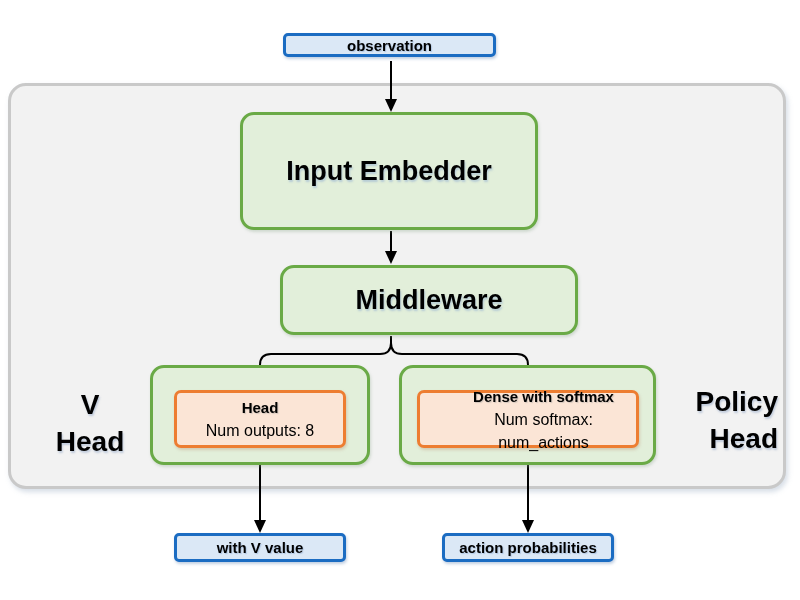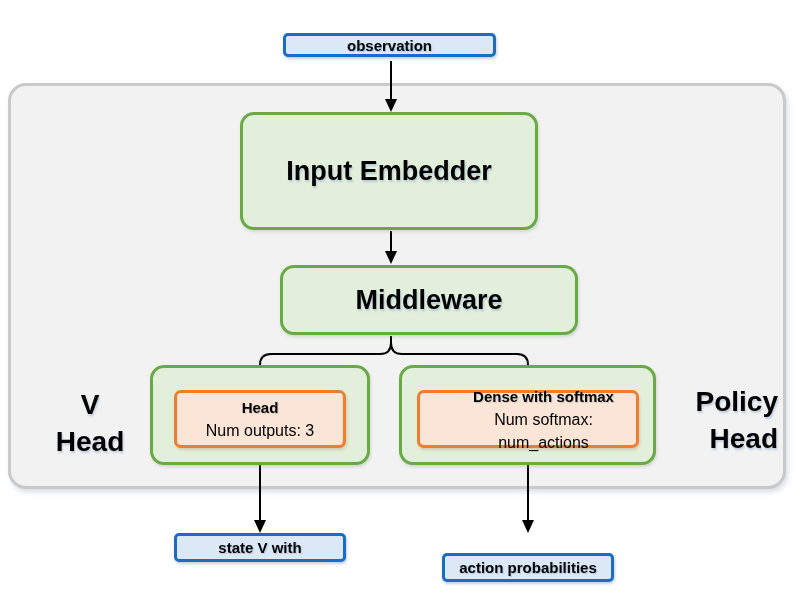--- a/index.html
+++ b/index.html
@@ -81,37 +81,37 @@
     <span>Input Embedder</span>
   </div>
 
   <div class="node green-box big-label" style="left:240px;top:265px;width:298px;height:70px;margin-left:40px;">
     <span>Middleware</span>
   </div>
 
   <div class="node green-box" style="left:150px;top:365px;width:220px;height:100px;"></div>
   <div class="node orange-box" style="left:174px;top:390px;width:172px;height:58px;">
     <span class="title">Head</span>
-    <span>Num outputs: 3</span>
+    <span>Num outputs: 8</span>
   </div>
   <div class="head-label" style="left:35px;top:386px;width:110px;">
     <div>V</div>
     <div>Head</div>
   </div>
 
   <div class="node green-box" style="left:399px;top:365px;width:257px;height:100px;"></div>
   <div class="node orange-box" style="left:417px;top:390px;width:222px;height:58px;padding-left:31px;">
     <span class="title">Dense with softmax</span>
     <span>Num softmax: num_actions</span>
   </div>
   <div class="head-label" style="left:660px;top:383px;width:118px;text-align:right;">
     <div>Policy</div>
     <div>Head</div>
   </div>
 
   <div class="node blue-box" style="left:174px;top:533px;width:172px;height:29px;">
-    <span>state V with</span>
+    <span>with V value</span>
   </div>
-  <div class="node blue-box" style="left:442px;top:533px;width:172px;height:29px;margin-top:20px;">
+  <div class="node blue-box" style="left:442px;top:533px;width:172px;height:29px;">
     <span>action probabilities</span>
   </div>
 
 </div>
 
 </body></html>

